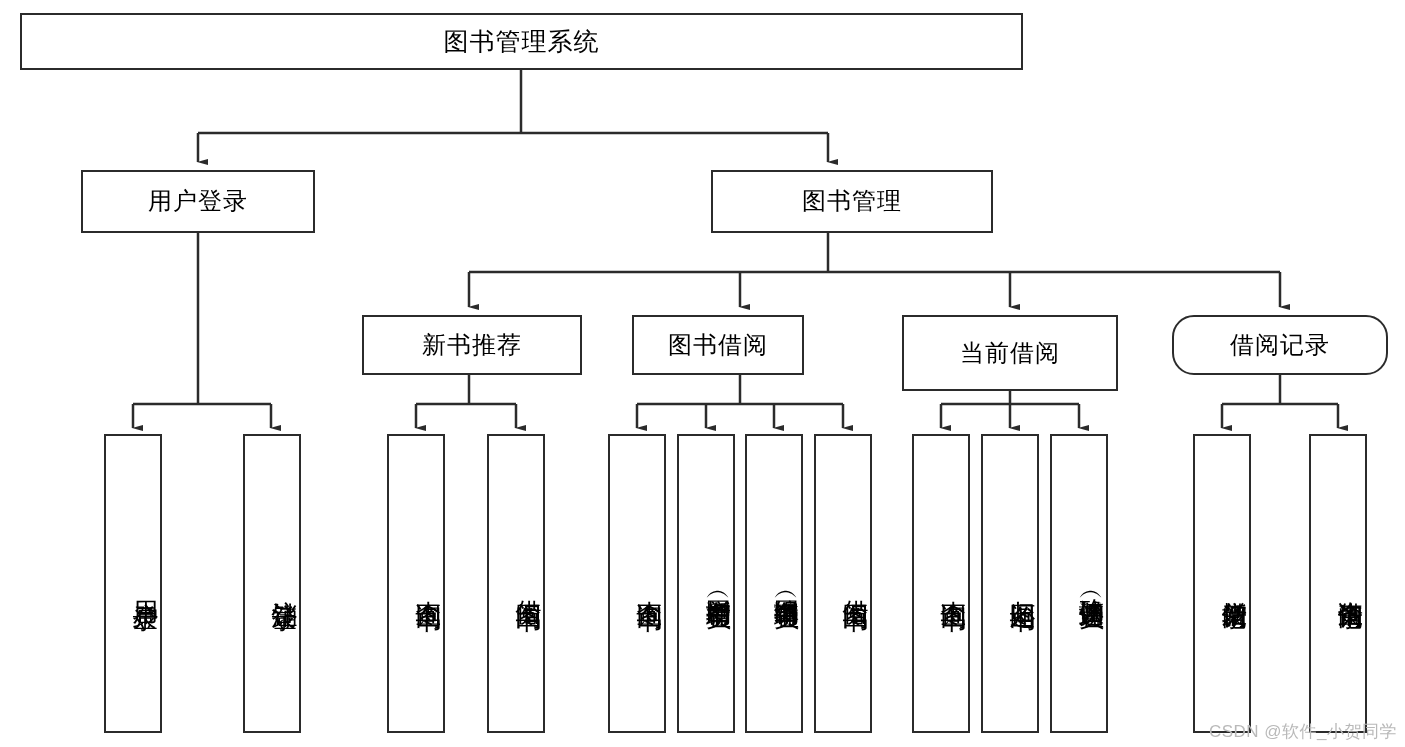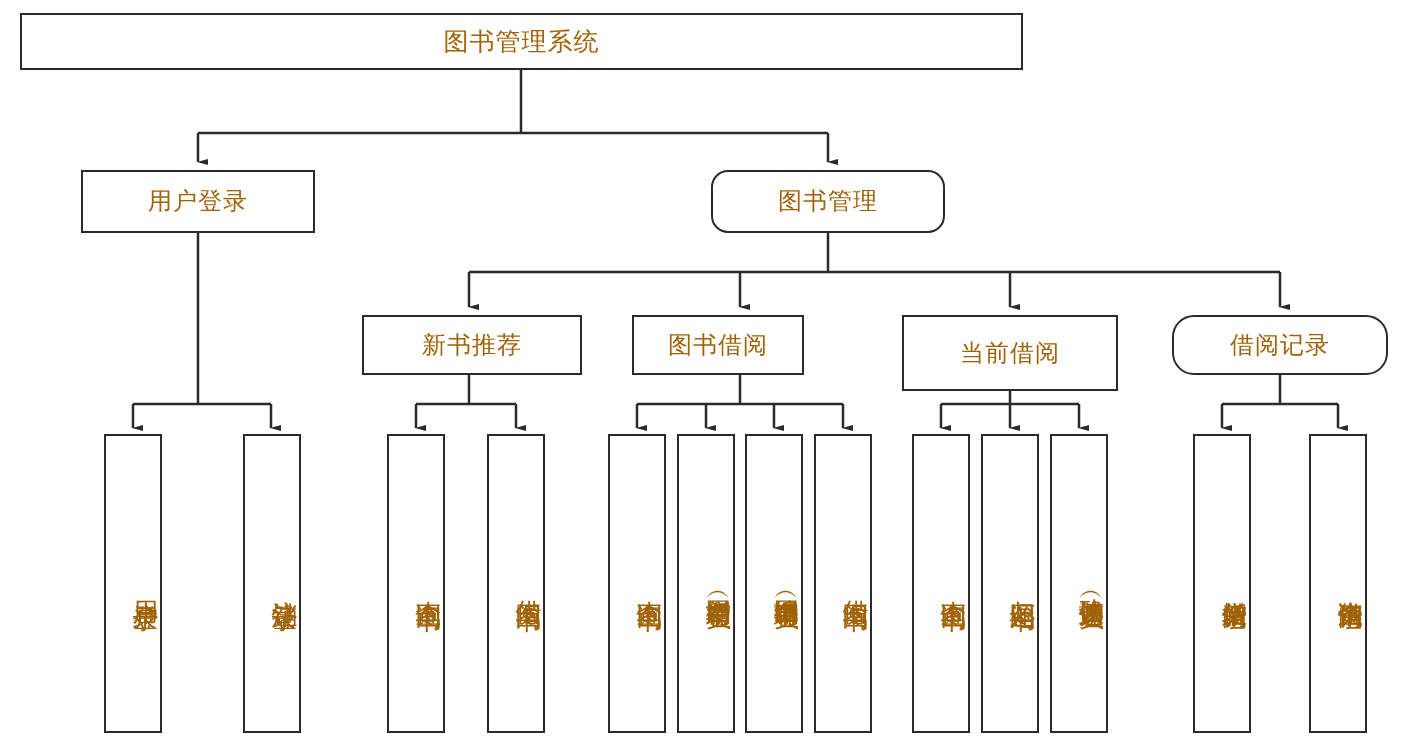--- a/index.html
+++ b/index.html
@@ -22,21 +22,21 @@
     pointer-events:none;
   }
   .node{
     position:absolute;
     box-sizing:border-box;
     background:#ffffff;
     border:2px solid #2b2b2b;
     display:flex;
     align-items:center;
     justify-content:center;
-    color:#a16207;
+    color:#000000;
     z-index:2;
   }
   
   .node.horiz{
     font-size:24px;
     letter-spacing:1px;
     line-height:1.1;
     white-space:nowrap;
   }
   .node.root{
@@ -122,21 +122,21 @@
       <path d="M1222,404 L1338,404"></path>
       <path d="M1222,404 L1222,428" marker-end="url(#arw)"></path>
       <path d="M1338,404 L1338,428" marker-end="url(#arw)"></path>
     </g>
   </svg>
 
   <div class="node horiz root" style="left:20px;top:13px;width:1003px;height:57px;">图书管理系统</div>
 
   <div class="node horiz" style="left:81px;top:170px;width:234px;height:63px;">用户登录</div>
 
-  <div class="node horiz" style="left:711px;top:170px;width:234px;height:63px;border-radius:17px;">图书管理</div>
+  <div class="node horiz" style="left:711px;top:170px;width:282px;height:63px;">图书管理</div>
 
   <div class="node horiz" style="left:362px;top:315px;width:220px;height:60px;">新书推荐</div>
 
   <div class="node horiz" style="left:632px;top:315px;width:172px;height:60px;">图书借阅</div>
 
   <div class="node horiz" style="left:902px;top:315px;width:216px;height:76px;">当前借阅</div>
 
   <div class="node horiz" style="left:1172px;top:315px;width:216px;height:60px;border-radius:22px;">借阅记录</div>
 
   <div class="node vert" style="left:104px;top:434px;width:58px;height:299px;">用户登录</div>
@@ -158,14 +158,15 @@
   <div class="node vert" style="left:912px;top:434px;width:58px;height:299px;">查询图书</div>
 
   <div class="node vert" style="left:981px;top:434px;width:58px;height:299px;">归还图书</div>
 
   <div class="node vert tall-text" style="left:1050px;top:434px;width:58px;height:299px;">确认归还（管理员）</div>
 
   <div class="node vert tall-text" style="left:1193px;top:434px;width:58px;height:299px;">新增借阅记录</div>
 
   <div class="node vert tall-text" style="left:1309px;top:434px;width:58px;height:299px;">查询借阅记录</div>
 
+  <div id="watermark">CSDN @软件_小贺同学</div>
 
 </div>
 
 </body></html>

